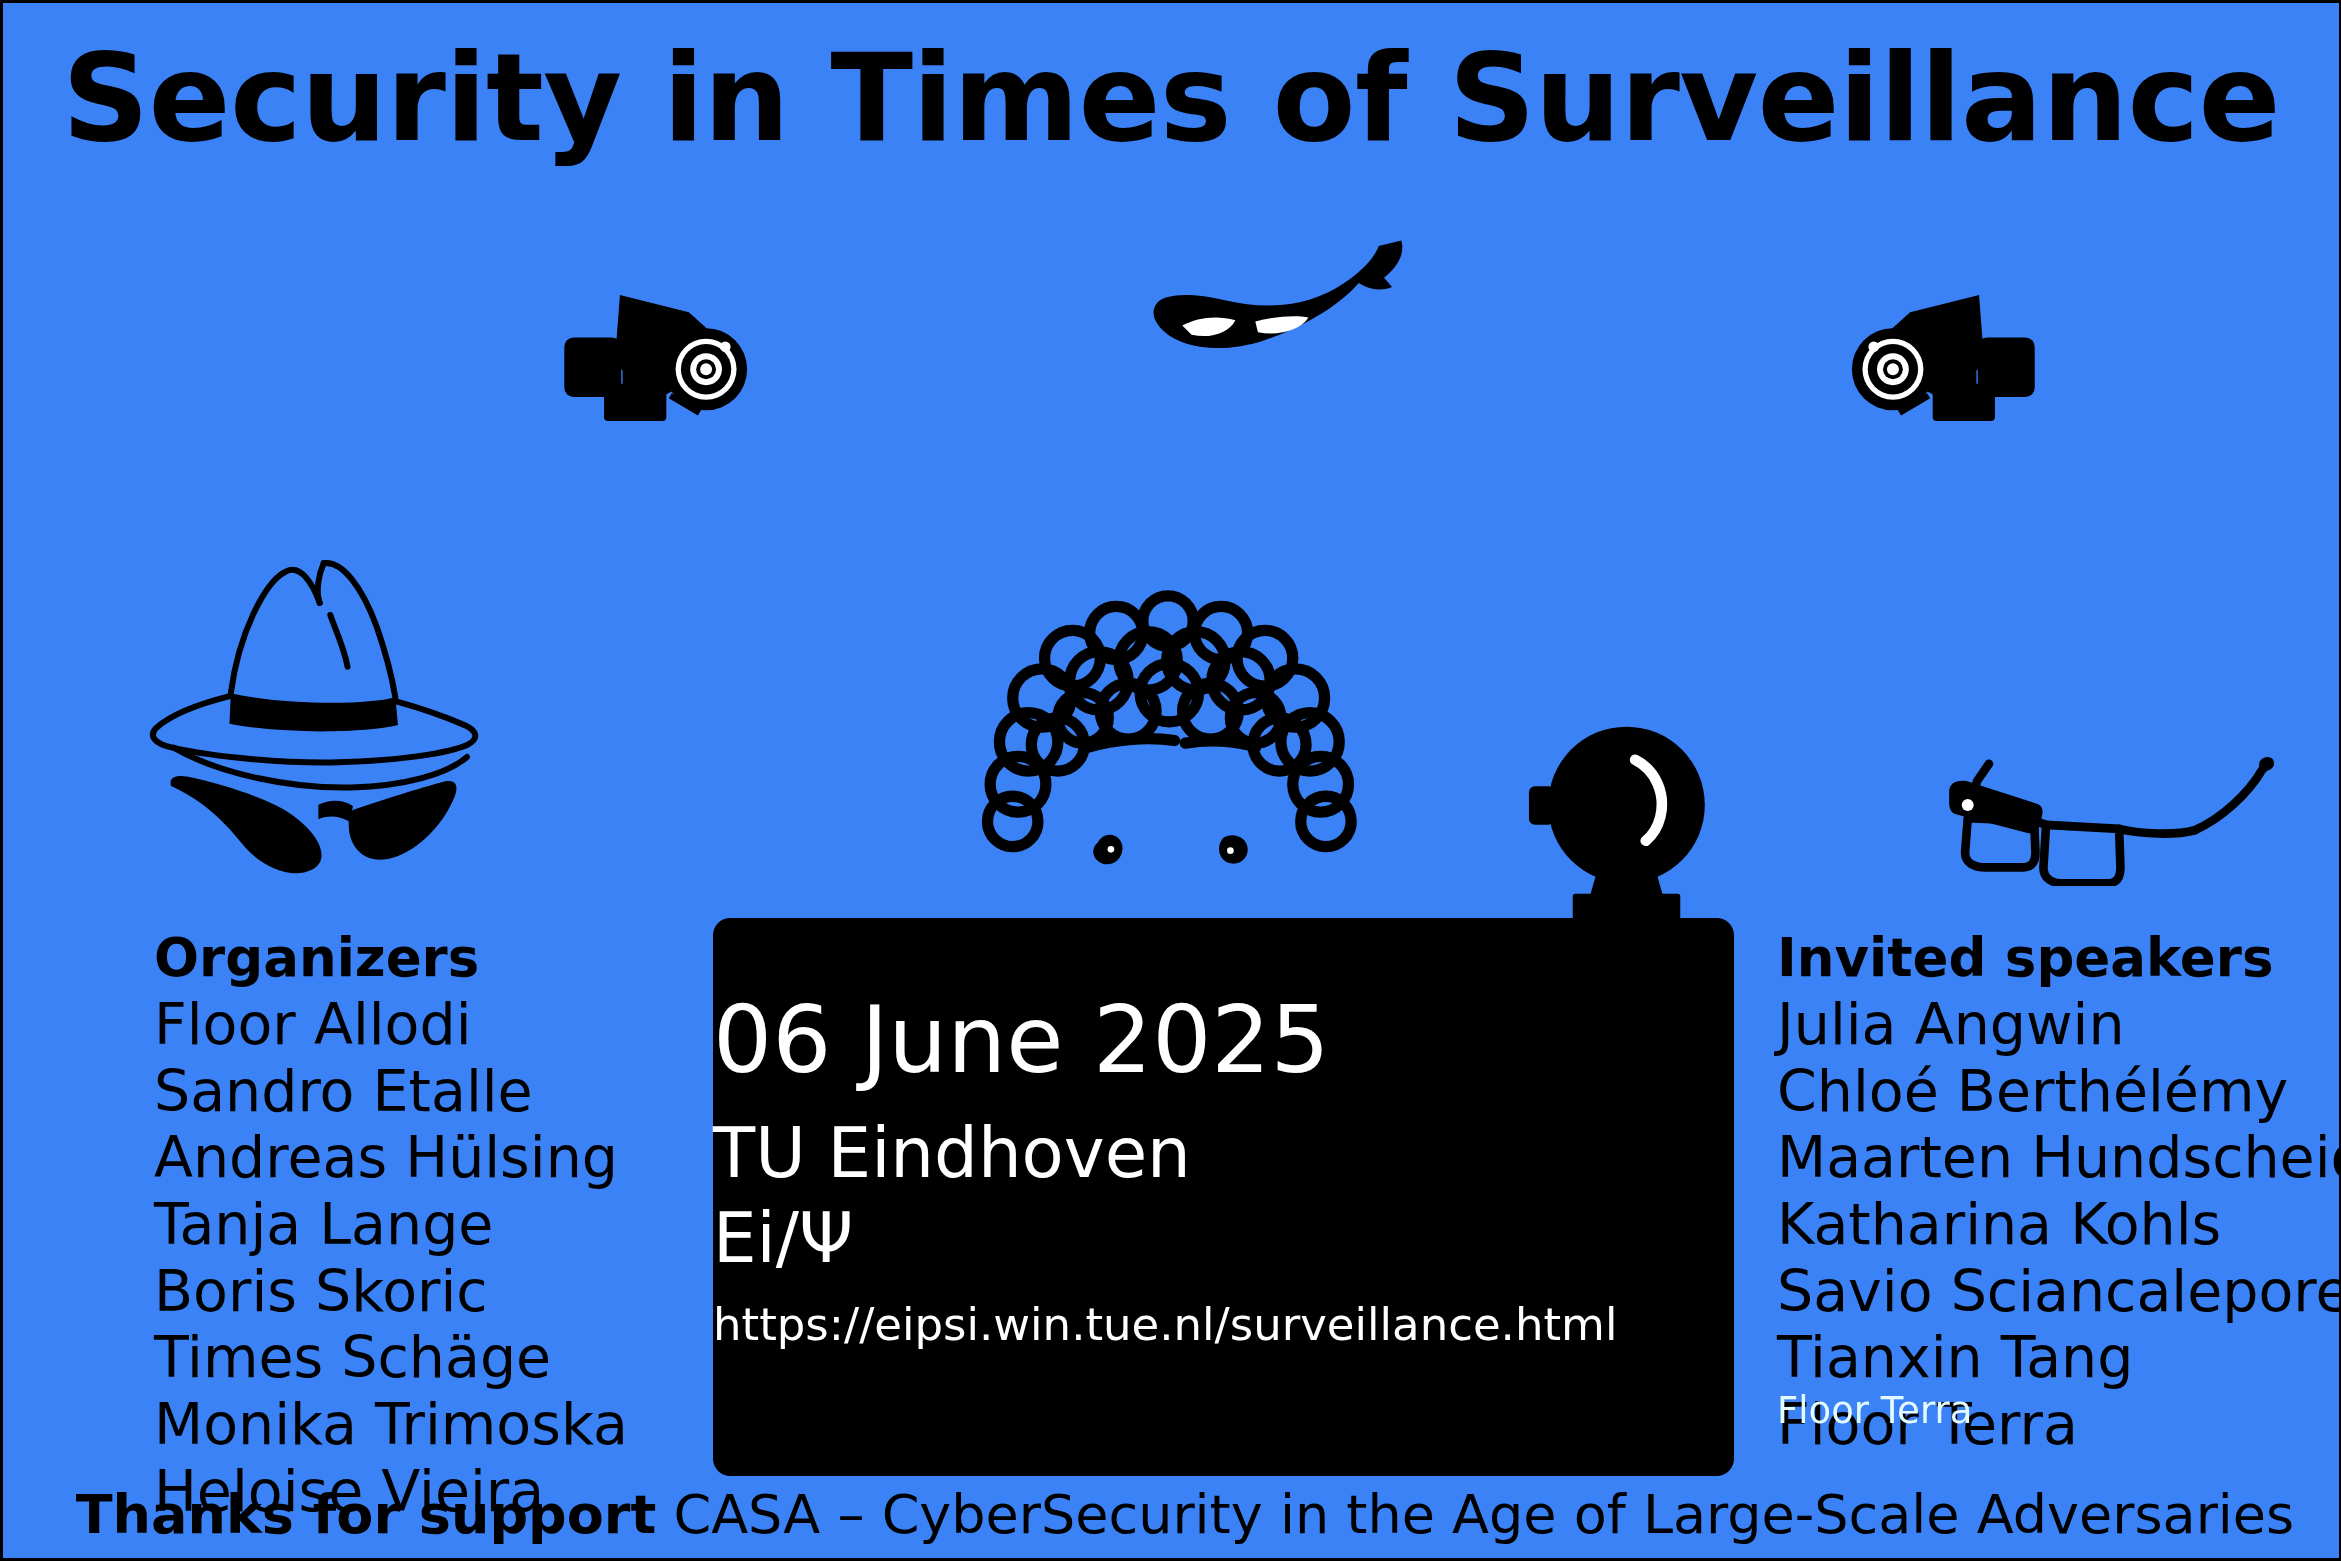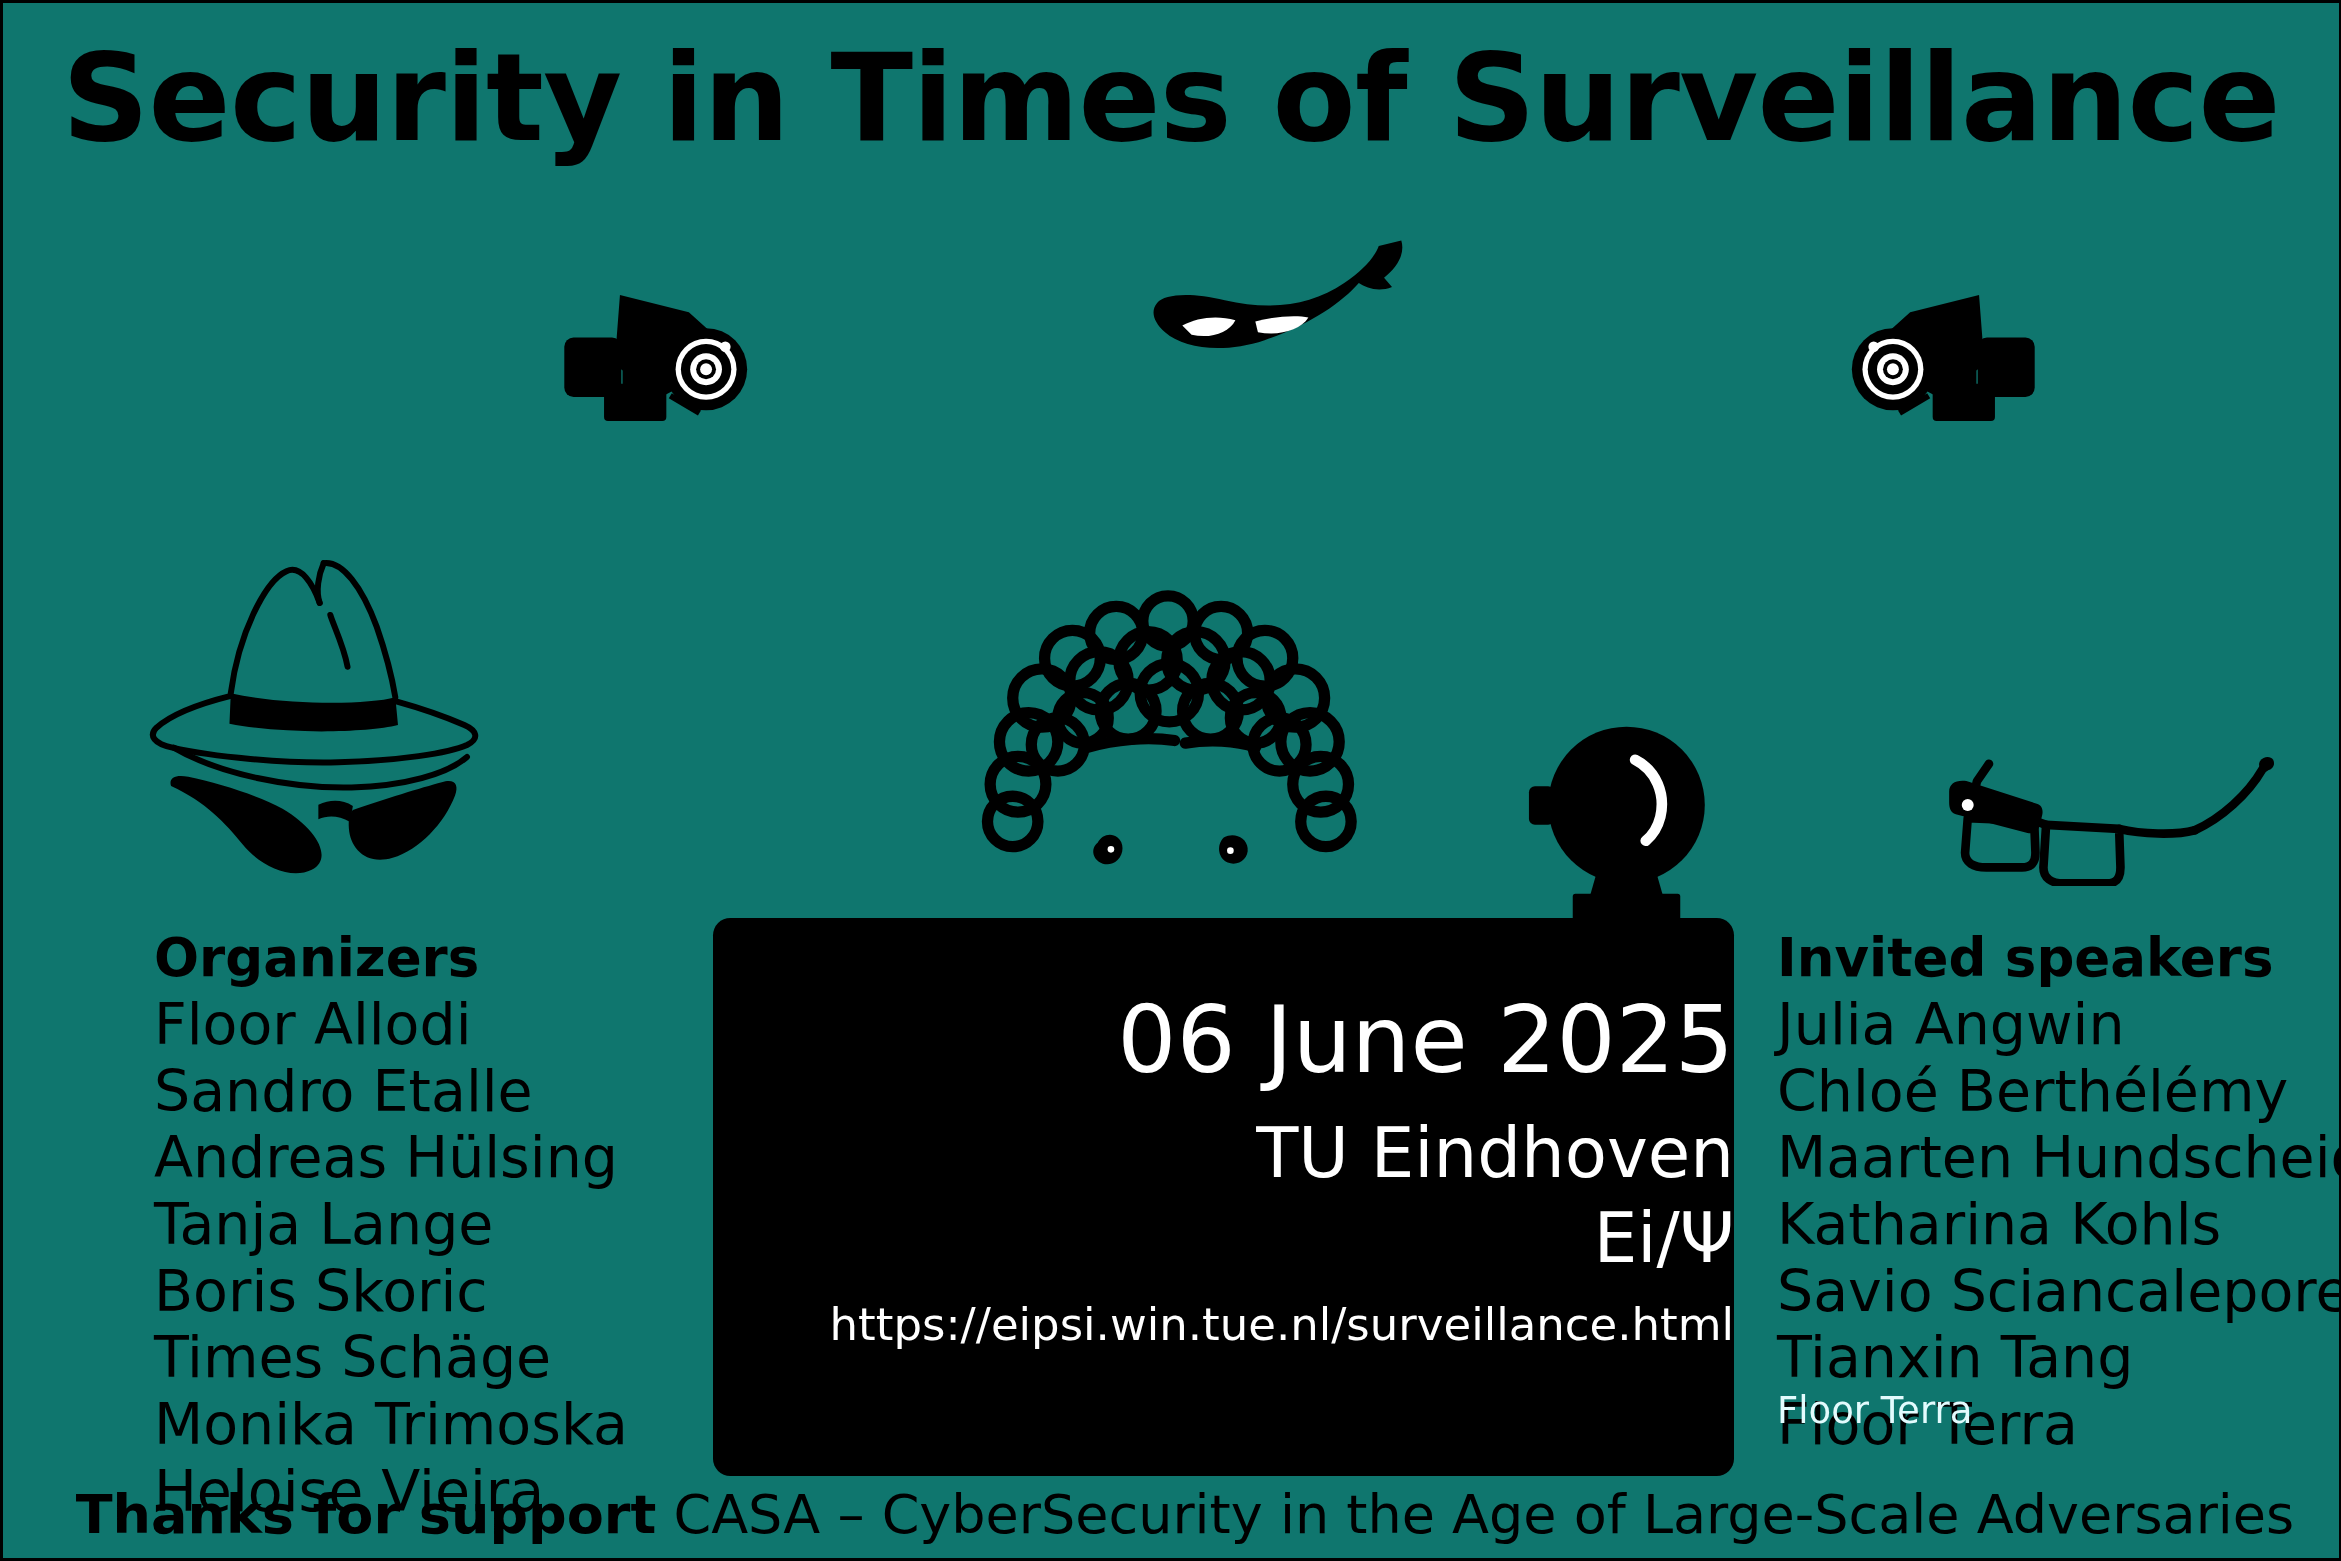--- a/index.html
+++ b/index.html
@@ -4,21 +4,21 @@
 <style>
   html, body {
     margin: 0;
     padding: 0;
     background: #ffffff;
   }
   #poster {
     position: relative;
     width: 2342px;
     height: 1561px;
-    background: #0f766e;
+    background: #3b82f6;
     box-sizing: border-box;
     border: 3.3px solid #000000;
     overflow: hidden;
     font-family: "DejaVu Sans", "Liberation Sans", sans-serif;
     color: #000000;
   }
 
   
   #title {
     position: absolute;
@@ -63,21 +63,21 @@
   
   #screen {
     position: absolute;
     left: 710px;
     top: 915px;
     width: 1021px;
     height: 558px;
     background: #000000;
     border-radius: 17.3px;
     color: #ffffff;
-    text-align: right;
+    text-align: left;
     box-sizing: border-box;
     padding-top: 76px;
   }
   #screen-date   { font-size: 93px; line-height: 1.0; margin-bottom: 32px; }
   #screen-venue  { font-size: 69px; line-height: 1.0; margin-bottom: 16px; }
   #screen-lab    { font-size: 69px; line-height: 1.0; margin-bottom: 29px; }
   #screen-url    { font-size: 45px;  line-height: 1.0; }
 
   
   #footer {

